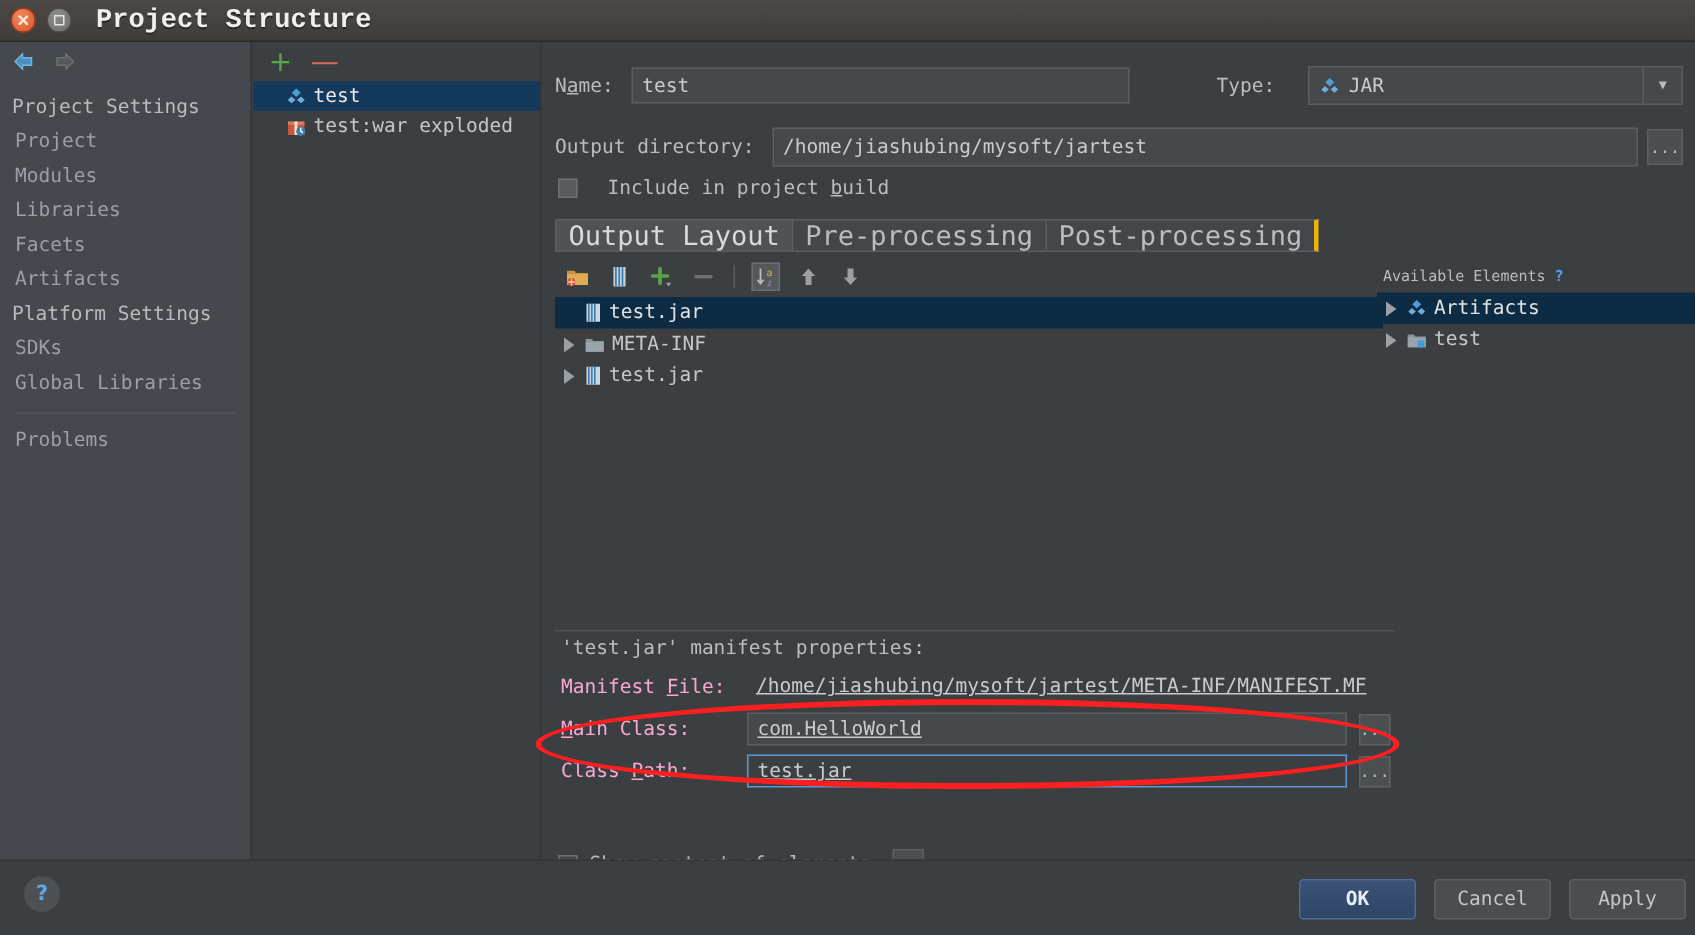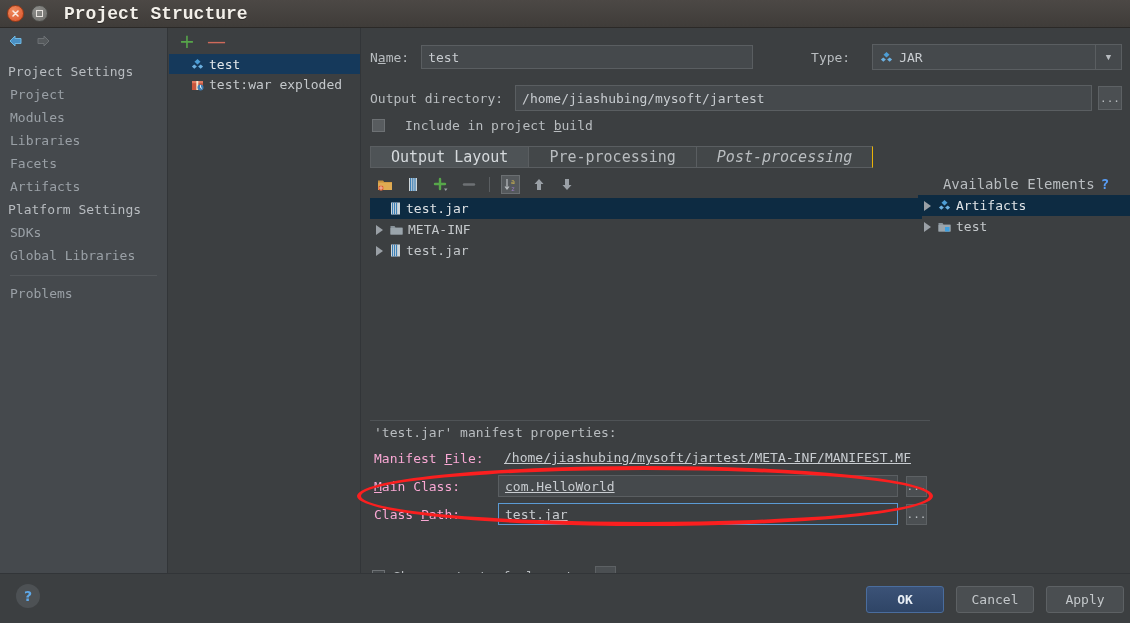--- a/index.html
+++ b/index.html
@@ -109,25 +109,25 @@
   .chkbox { width: 13px; height: 13px; background: #585c5f; border: 1px solid #6d7174; }
   .chkbox.checked { background: #45494c; position: relative; }
   .chkbox.checked::after {
     content: ""; position: absolute; left: 3px; top: 0px; width: 5px; height: 9px;
     border: solid #d7dbde; border-width: 0 2px 2px 0; transform: rotate(42deg);
   }
   .ul { text-decoration: underline; }
 
   .tabs { position: absolute; left: 8px; top: 118px; display: flex; }
   .tab {
-    height: 22px; padding: 0 20px; font-size: 15px; color: #b9bdc0;
+    height: 22px; padding: 0 8px; font-size: 18px; color: #b9bdc0;
     display: flex; align-items: center;
     background: #434749; border: 1px solid #5a5e61; border-right: none;
   }
-  .tab:last-child { border-right: 1px solid #eab308; font-style: italic; }
+  .tab:last-child { border-right: 3px solid #eab308; }
   .tab.active { background: #4e5356; color: #d6dadd; }
 
   .treepanel {
     position: absolute; left: 8px; top: 145px; width: 552px; height: 245px;
     background: #3c3f41;
   }
   .tree-toolbar {
     height: 22px; display: flex; align-items: center; gap: 9px; padding-left: 5px;
     border-bottom: none;
   }
@@ -142,21 +142,21 @@
   .tnode.sel { background: #0d2b42; color: #dfe3e6; }
   .tri {
     width: 9px; height: 9px; flex: 0 0 9px;
     border-left: 7px solid #9aa0a6; border-top: 5px solid transparent; border-bottom: 5px solid transparent;
   }
   .tri.hidden { visibility: hidden; }
 
   .avail {
     position: absolute; left: 556px; top: 145px; width: 212px; height: 245px;
   }
-  .avail-hdr { display: flex; align-items: center; gap: 6px; height: 22px; padding-left: 4px; font-size: 14px; color: #b9bdc0; justify-content: center; }
+  .avail-hdr { display: flex; align-items: center; gap: 6px; height: 22px; padding-left: 4px; font-size: 10px; color: #b9bdc0; }
   .avail-hdr .q { color: #589df6; font-weight: bold; }
   .arow {
     height: 21px; display: flex; align-items: center; gap: 5px;
     font-size: 13px; color: #c4c8cb; padding-left: 6px; white-space: nowrap;
   }
   .arow.sel { background: #0d2b42; color: #dfe3e6; }
 
   .divider { position: absolute; left: 8px; top: 392px; width: 560px; height: 1px; background: #4f5356; }
 
   .manifest { position: absolute; left: 8px; top: 392px; width: 756px; }

